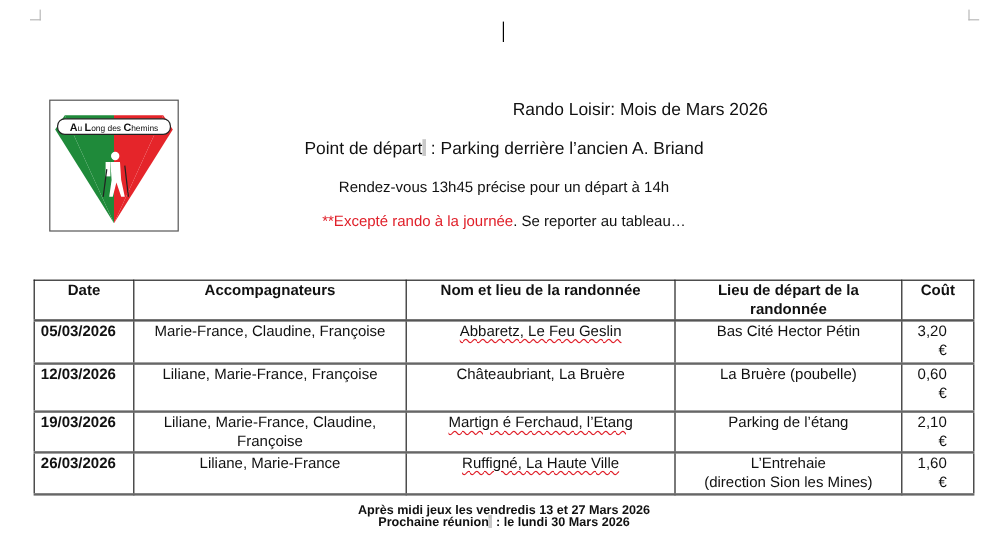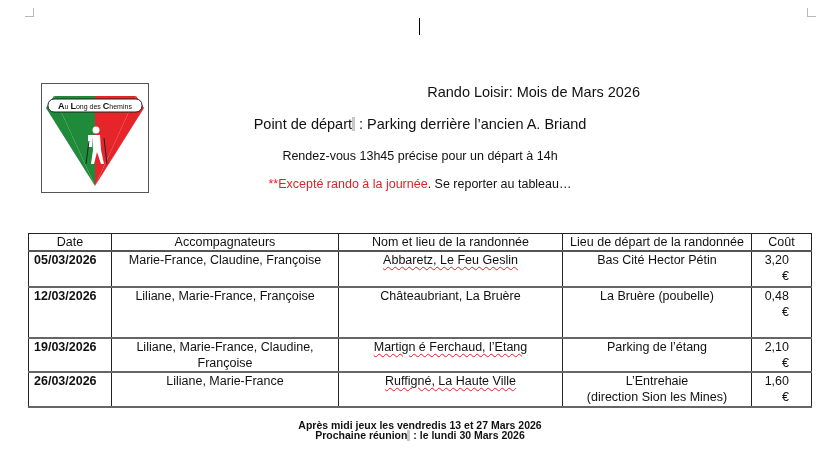--- a/index.html
+++ b/index.html
@@ -14,21 +14,21 @@
   .title { top: 84px; font-size: 14.5px; text-align: right; }
   .subtitle { top: 116px; font-size: 14.5px; }
   .rdv { top: 149px; font-size: 12.5px; }
   .note { top: 177px; font-size: 12.5px; }
   .note .red { color: #e0202a; }
   .marker { background: #c8c8c8; display: inline-block; width: 3px; height: 14px; vertical-align: -2px; }
   table.sched { position: absolute; left: 28px; top: 233px; border-collapse: collapse; font-size: 12.5px; }
   table.sched th, table.sched td { border: 1px solid #222; padding: 0 4px; text-align: center; vertical-align: top; line-height: 16px; }
   table.sched tr.hdr { border-bottom: 2px solid #555; }
   table.sched tr.row { border-bottom: 2px solid #666; }
-  table.sched th { font-weight: normal; height: 15px; }
+  table.sched th { font-weight: bold; height: 15px; }
   table.sched td.date { font-weight: bold; text-align: left; padding-left: 5px; }
   table.sched td.cost { text-align: right; padding-right: 22px; }
   .sq { text-decoration: underline wavy #e0202a; text-decoration-thickness: 1px; text-underline-offset: 2px; }
   .footer { position: absolute; left: 220px; width: 400px; text-align: center; font-weight: bold; font-size: 10.5px; line-height: 14px; }
   .footer.l1 { top: 396px; margin-top: 32px; }
   .footer.l2 { top: 418px; }
 </style>
 </head>
 <body>
 
@@ -79,26 +79,26 @@
     <th>Lieu de départ de la randonnée</th>
     <th>Coût</th>
   </tr>
   <tr class="row" style="height:36px">
     <td class="date">05/03/2026</td>
     <td>Marie-France, Claudine, Françoise</td>
     <td><span class="sq">Abbaretz, Le Feu Geslin</span></td>
     <td>Bas Cité Hector Pétin</td>
     <td class="cost">3,20 €</td>
   </tr>
-  <tr class="row" style="height:51px">
+  <tr class="row" style="height:40px">
     <td class="date">12/03/2026</td>
     <td>Liliane, Marie-France, Françoise</td>
     <td>Châteaubriant, La Bruère</td>
     <td>La Bruère (poubelle)</td>
-    <td class="cost">0,48 €</td>
+    <td class="cost">0,60 €</td>
   </tr>
   <tr class="row" style="height:22px">
     <td class="date">19/03/2026</td>
     <td>Liliane, Marie-France, Claudine, Françoise</td>
     <td><span class="sq">Martign é Ferchaud, l’Etang</span></td>
     <td>Parking de l’étang</td>
     <td class="cost">2,10 €</td>
   </tr>
   <tr class="row" style="height:35px">
     <td class="date">26/03/2026</td>

